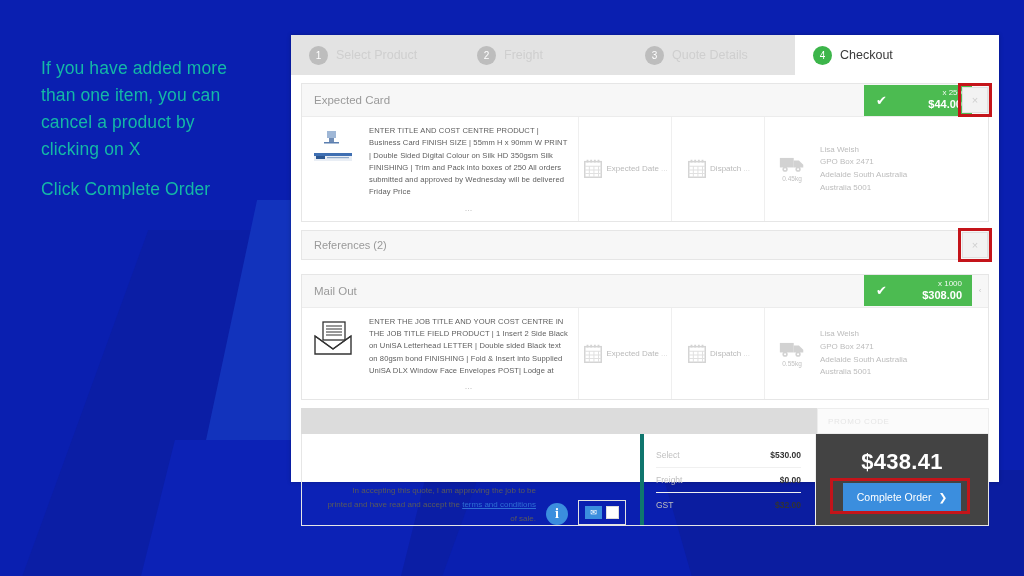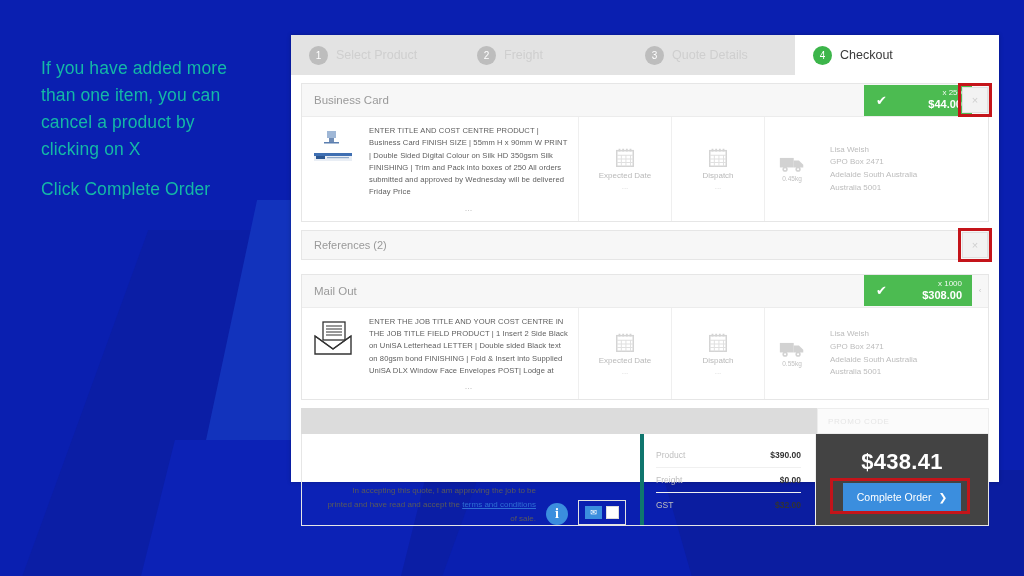--- a/index.html
+++ b/index.html
@@ -105,28 +105,28 @@
     border-right: 1px solid #efefef;
   }
   .thumb { flex: 0 0 46px; display: flex; align-items: flex-start; justify-content: center; padding-top: 4px; }
   .desc-text {
     font-size: 7.6px; line-height: 1.62; color: #5d5d5d; letter-spacing: .1px;
   }
   .desc-dots { text-align: center; color: #c4c4c4; font-size: 9px; margin-top: 4px; }
 
   .col-date {
     flex: 0 0 93px; border-right: 1px solid #efefef;
-    display: flex; flex-direction: column; align-items: center; justify-content: center;
+    display: flex; flex-direction: row; align-items: center; justify-content: center;
     gap: 2px;
   }
   .col-date .lbl { font-size: 8px; color: #b9b9b9; }
   .col-date .dots { font-size: 8px; color: #d6d6d6; }
 
   .col-ship {
-    flex: 1; display: flex; align-items: center; gap: 25px; padding: 0 10px 0 14px;
+    flex: 1; display: flex; align-items: center; gap: 15px; padding: 0 10px 0 14px;
   }
   .truck-wrap { display: flex; flex-direction: column; align-items: center; gap: 2px; }
   .kg { font-size: 6.5px; color: #c2c2c2; }
   .addr { font-size: 8px; line-height: 1.58; color: #bcbcbc; }
 
   
   .ref-row {
     border: 1px solid #e6e6e6; background: #f7f7f7;
     height: 30px; display: flex; align-items: center;
     margin-bottom: 14px;
@@ -245,21 +245,21 @@
     <div class="step active">
       <span class="step-num">4</span>
       <span class="step-label">Checkout</span>
     </div>
   </div>
 
   <div class="body-area">
 
     <div class="card">
       <div class="card-head">
-        <span class="card-title">Business Card</span>
+        <span class="card-title">Expected Card</span>
         <div class="price-badge">
           <span class="tick">✔</span>
           <span class="price-stack">
             <span class="qty" style="display:block">x 250</span>
             <span class="amt" style="display:block">$44.00</span>
           </span>
         </div>
         <span class="caret">‹</span>
       </div>
       <div class="card-body">
@@ -404,22 +404,22 @@
           </div>
           <div class="info-icon">i</div>
           <div class="mail-box">
             <div class="mail-btn">✉</div>
             <div class="mail-chk"></div>
           </div>
         </div>
 
         <div class="figures-col">
           <div class="fig-row">
-            <span class="fig-label">Product</span>
-            <span class="fig-value">$390.00</span>
+            <span class="fig-label">Select</span>
+            <span class="fig-value">$530.00</span>
           </div>
           <div class="fig-row">
             <span class="fig-label">Freight</span>
             <span class="fig-value">$0.00</span>
           </div>
           <div class="fig-row">
             <span class="fig-label">GST</span>
             <span class="fig-value">$32.00</span>
           </div>
         </div>

